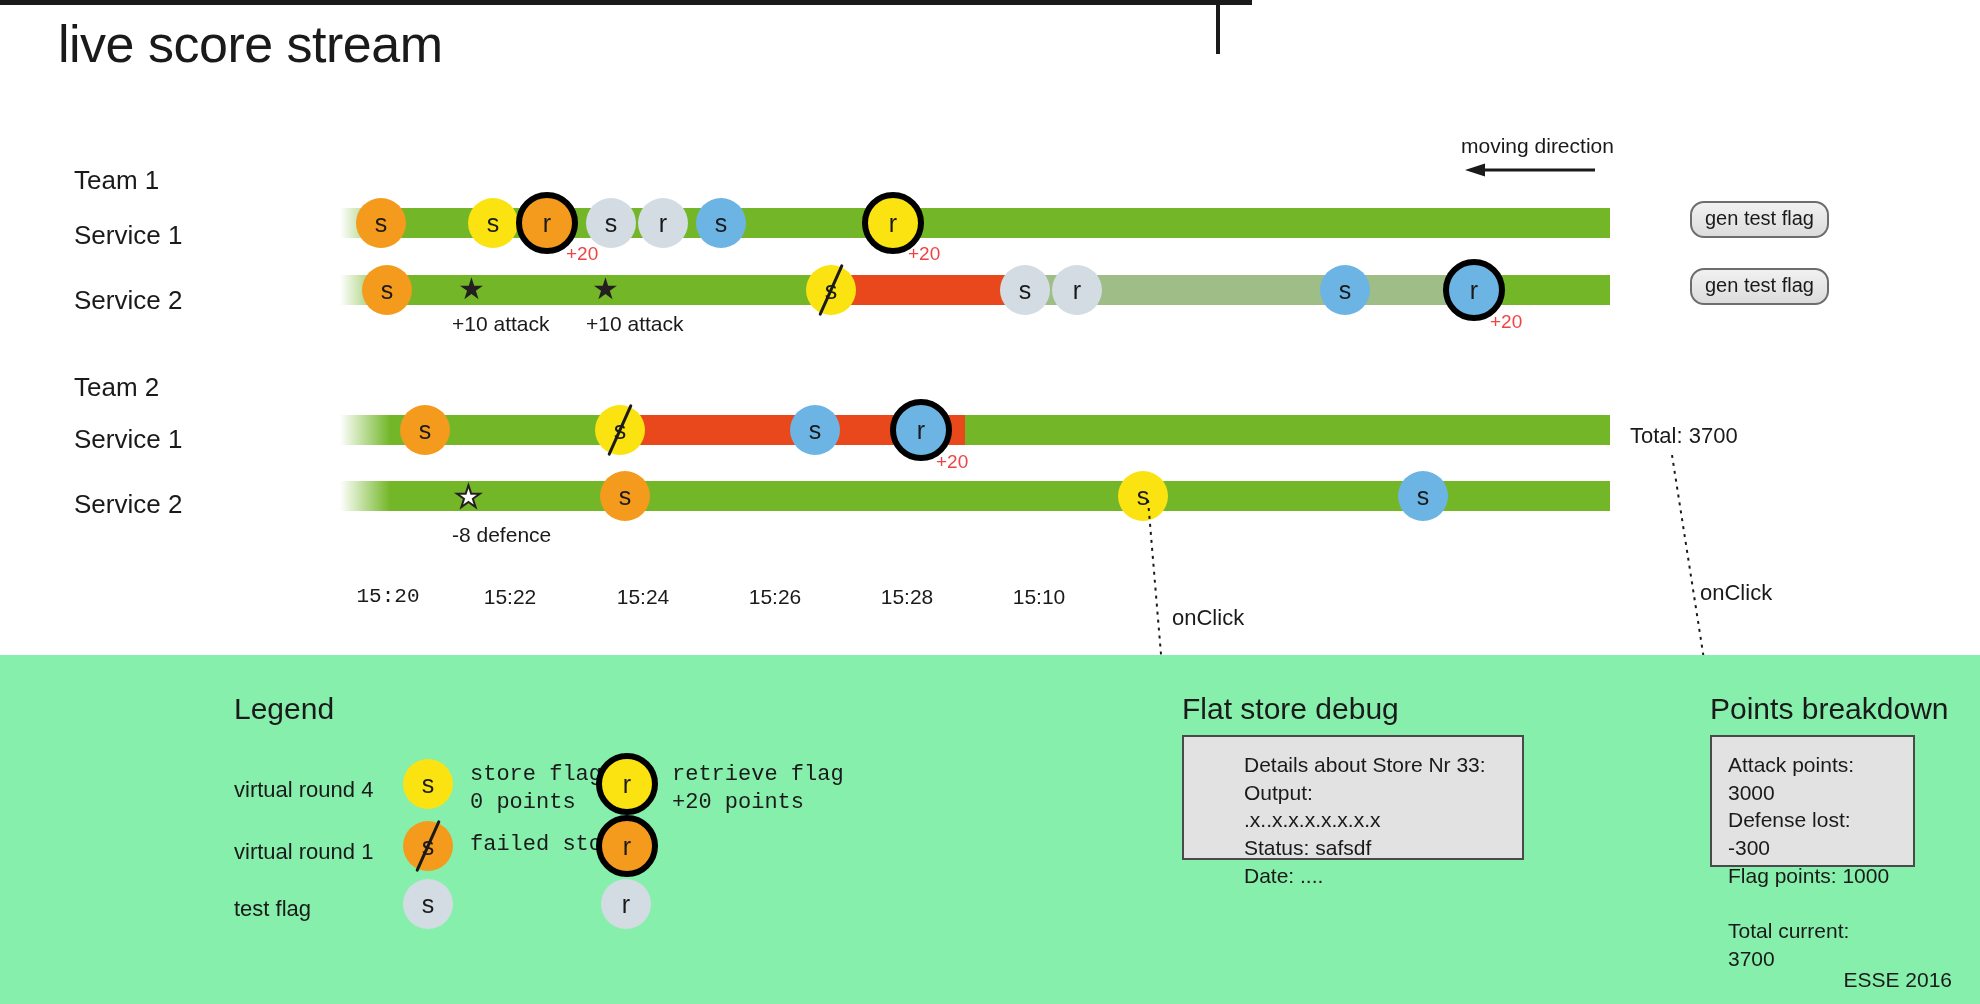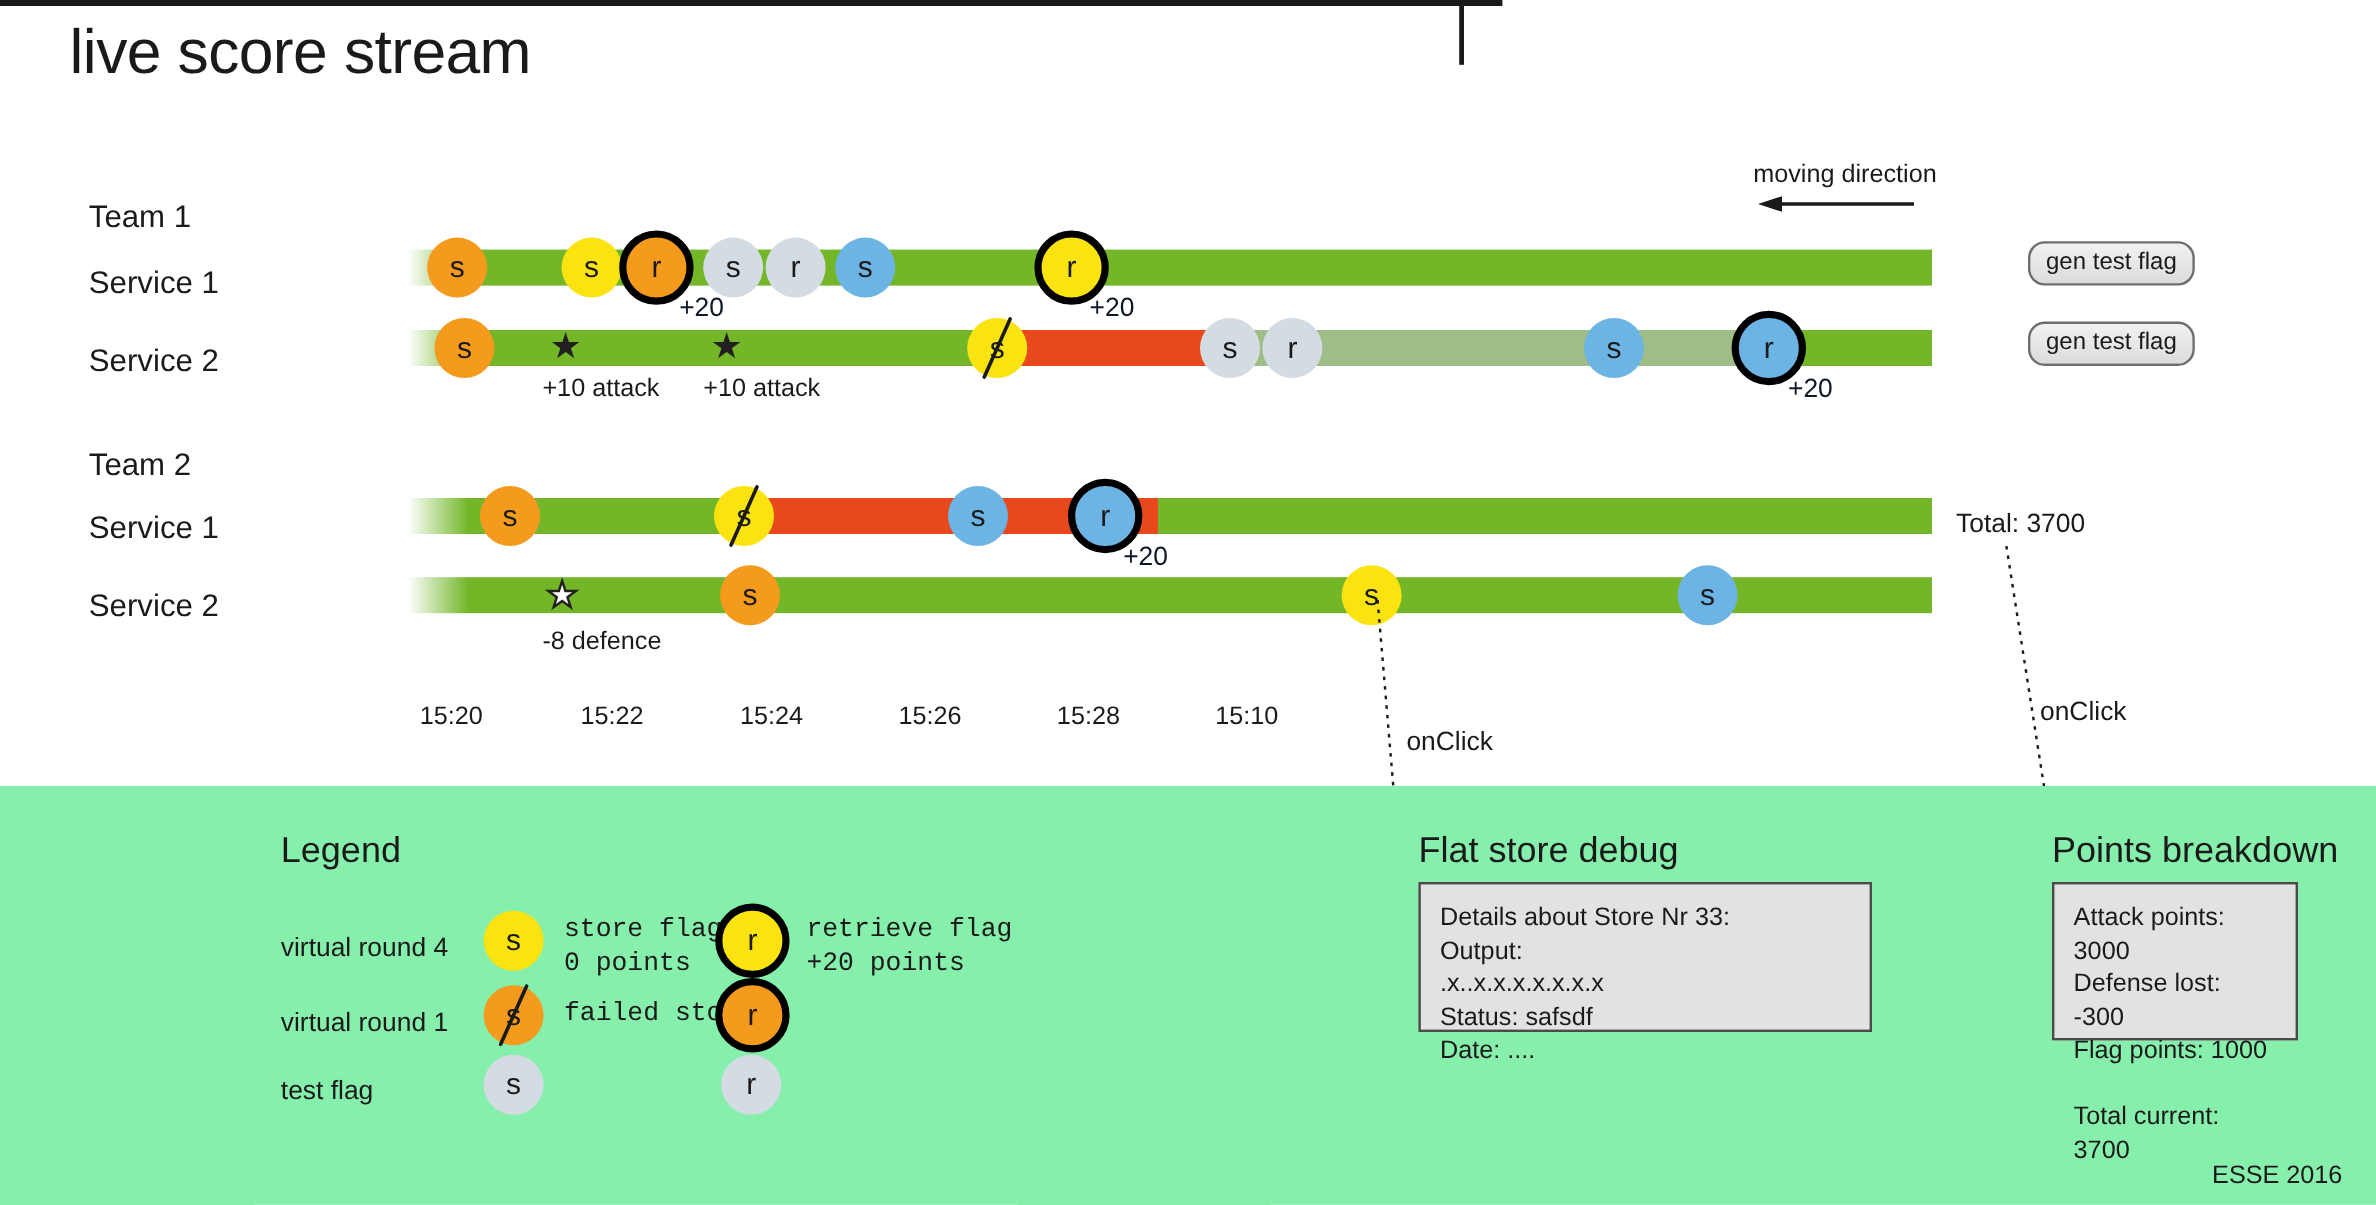--- a/index.html
+++ b/index.html
@@ -68,21 +68,21 @@
   .strike {
     position: absolute; left: 50%; top: 50%;
     width: 3px; height: 56px;
     background: #1a1a1a;
     transform: translate(-50%,-50%) rotate(24deg);
     border-radius: 2px;
   }
 
   .pts {
     position: absolute;
-    font-size: 22px; color: #0f172a; white-space: nowrap;
+    font-size: 19px; color: #ef4444; white-space: nowrap;
   }
 
   .star {
     position: absolute;
     font-size: 30px; line-height: 1; color: #231f20;
   }
   .star.hollow { color: #ffffff; -webkit-text-stroke: 2px #231f20; }
   .star-label {
     position: absolute; font-size: 21px; color: #1a1a1a; white-space: nowrap;
   }
@@ -275,21 +275,21 @@
   <div class="marker m-orange" style="left:600px; top:471px; width:50px; height:50px;">
       <span>s</span>
     </div>
   <div class="marker m-yellow" style="left:1118px; top:471px; width:50px; height:50px;">
       <span>s</span>
     </div>
   <div class="marker m-blue" style="left:1398px; top:471px; width:50px; height:50px;">
       <span>s</span>
     </div>
 
-  <div class="time-tick" style="left:376px;">15:20</div>
+  <div class="time-tick" style="left:388px;font-family:Liberation Mono, monospace;">15:20</div>
   <div class="time-tick" style="left:510px;">15:22</div>
   <div class="time-tick" style="left:643px;">15:24</div>
   <div class="time-tick" style="left:775px;">15:26</div>
   <div class="time-tick" style="left:907px;">15:28</div>
   <div class="time-tick" style="left:1039px;">15:10</div>
 
   <svg class="leader" style="left:1120px; top:500px; width:60px; height:190px;" viewBox="0 0 60 190">
     <line x1="28" y1="0" x2="44" y2="190" stroke="#1a1a1a" stroke-width="2" stroke-dasharray="3,5"></line>
   </svg>
   <div class="onclick-label" style="left:1172px; top:605px;">onClick</div>
@@ -328,21 +328,21 @@
 
   <div class="legend-row-label" style="left:234px; top:241px;">test flag</div>
   <div class="marker m-grey" style="left:403px; top:224px; width:50px; height:50px;">
       <span>s</span>
     </div>
   <div class="marker m-grey" style="left:601px; top:224px; width:50px; height:50px;">
       <span>r</span>
     </div>
 
   <div class="sect-title" style="left:1182px; top:37px;">Flat store debug</div>
-  <div class="panel-box" style="left:1182px; top:80px; width:378px; height:125px;">
+  <div class="panel-box" style="left:1182px; top:80px; width:342px; height:125px;padding-left:44px;">
     <div class="panel-text">Details about Store Nr 33:
 Output:
 .x..x.x.x.x.x.x.x
 Status: safsdf
 Date: ....</div>
   </div>
 
   <div class="sect-title" style="left:1710px; top:37px;">Points breakdown</div>
   <div class="panel-box" style="left:1710px; top:80px; width:205px; height:132px;">
     <div class="panel-text">Attack points: 3000

